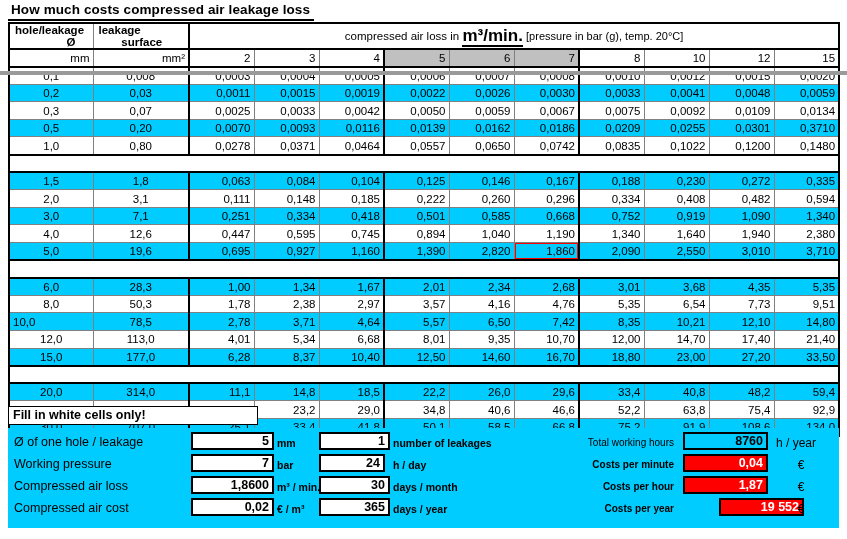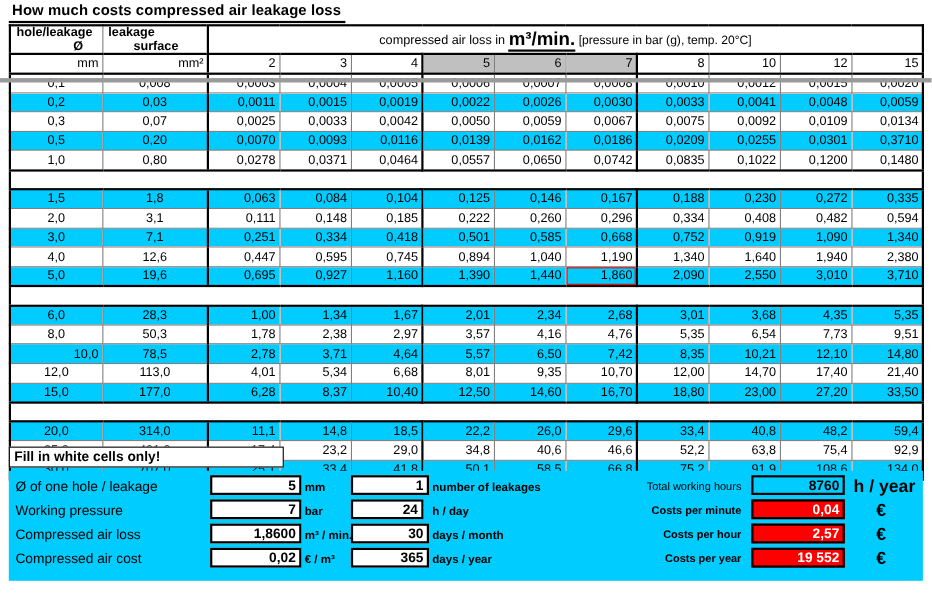--- a/index.html
+++ b/index.html
@@ -121,21 +121,21 @@
   .funit {
     position:absolute; font-size:10.5px; font-weight:bold; color:#000;
     line-height:18px; top:2px; white-space:nowrap;
   }
   .rlabel {
     position:absolute; font-size:10px; color:#000; line-height:18px;
     top:2px; text-align:right; white-space:nowrap;
   }
   .rlabel.b { font-weight:bold; }
   .runit {
-    position:absolute; font-size:16px; font-weight:bold; color:#000;
+    position:absolute; font-size:12px; font-weight:normal; color:#000;
     line-height:18px; top:2px; white-space:nowrap;
   }
 </style>
 </head>
 <body>
 
 <div id="root">
 
   <div class="title">How much costs compressed air leakage loss</div>
 
@@ -303,21 +303,21 @@
           <td class="white">1,940</td>
           <td class="white">2,380</td>
         </tr>
         <tr class="grp-end">
           <td class="cyan bold" style="text-align:center">5,0</td>
           <td class="cyan" style="text-align:center">19,6</td>
           <td class="cyan bl">0,695</td>
           <td class="cyan">0,927</td>
           <td class="cyan br">1,160</td>
           <td class="cyan bold">1,390</td>
-          <td class="cyan bold">1,440</td>
+          <td class="cyan bold">2,820</td>
           <td class="cyan bold br sel">1,860</td>
           <td class="cyan">2,090</td>
           <td class="cyan">2,550</td>
           <td class="cyan">3,010</td>
           <td class="cyan">3,710</td>
         </tr>
         <tr>
           <td class="sep" colspan="12"></td>
         </tr>
         <tr class="grp-start">
@@ -342,21 +342,21 @@
           <td class="white br">2,97</td>
           <td class="white bold">3,57</td>
           <td class="white bold">4,16</td>
           <td class="white bold br">4,76</td>
           <td class="white">5,35</td>
           <td class="white">6,54</td>
           <td class="white">7,73</td>
           <td class="white">9,51</td>
         </tr>
         <tr>
-          <td class="cyan bold" style="text-align:right">10,0</td>
+          <td class="cyan bold" style="text-align:left">10,0</td>
           <td class="cyan" style="text-align:center">78,5</td>
           <td class="cyan bl">2,78</td>
           <td class="cyan">3,71</td>
           <td class="cyan br">4,64</td>
           <td class="cyan bold">5,57</td>
           <td class="cyan bold">6,50</td>
           <td class="cyan bold br">7,42</td>
           <td class="cyan">8,35</td>
           <td class="cyan">10,21</td>
           <td class="cyan">12,10</td>
@@ -485,24 +485,24 @@
           <div class="fin cyanfill" style="left:675px;width:85px;">8760</div>
           <div class="runit" style="left:768px;width:50px;text-align:left;">h / year</div>
         </div>
         <div class="frow" style="top:26px">
           <div class="rlabel b" style="left:480px;width:186px;">Costs per minute</div>
           <div class="fin redfill" style="left:675px;width:85px;">0,04</div>
           <div class="runit" style="left:768px;width:50px;text-align:center;">€</div>
         </div>
         <div class="frow" style="top:48px">
           <div class="rlabel b" style="left:480px;width:186px;">Costs per hour</div>
-          <div class="fin redfill" style="left:675px;width:85px;">2,57</div>
+          <div class="fin redfill" style="left:675px;width:85px;">1,87</div>
           <div class="runit" style="left:768px;width:50px;text-align:center;">€</div>
         </div>
         <div class="frow" style="top:70px">
           <div class="rlabel b" style="left:480px;width:186px;">Costs per year</div>
-          <div class="fin redfill" style="left:675px;width:85px;">19 552</div>
+          <div class="fin redfill" style="left:711px;width:85px;">19 552</div>
           <div class="runit" style="left:768px;width:50px;text-align:center;">€</div>
         </div>
       </div>
   </div>
 
 </div>
 
 </body></html>

